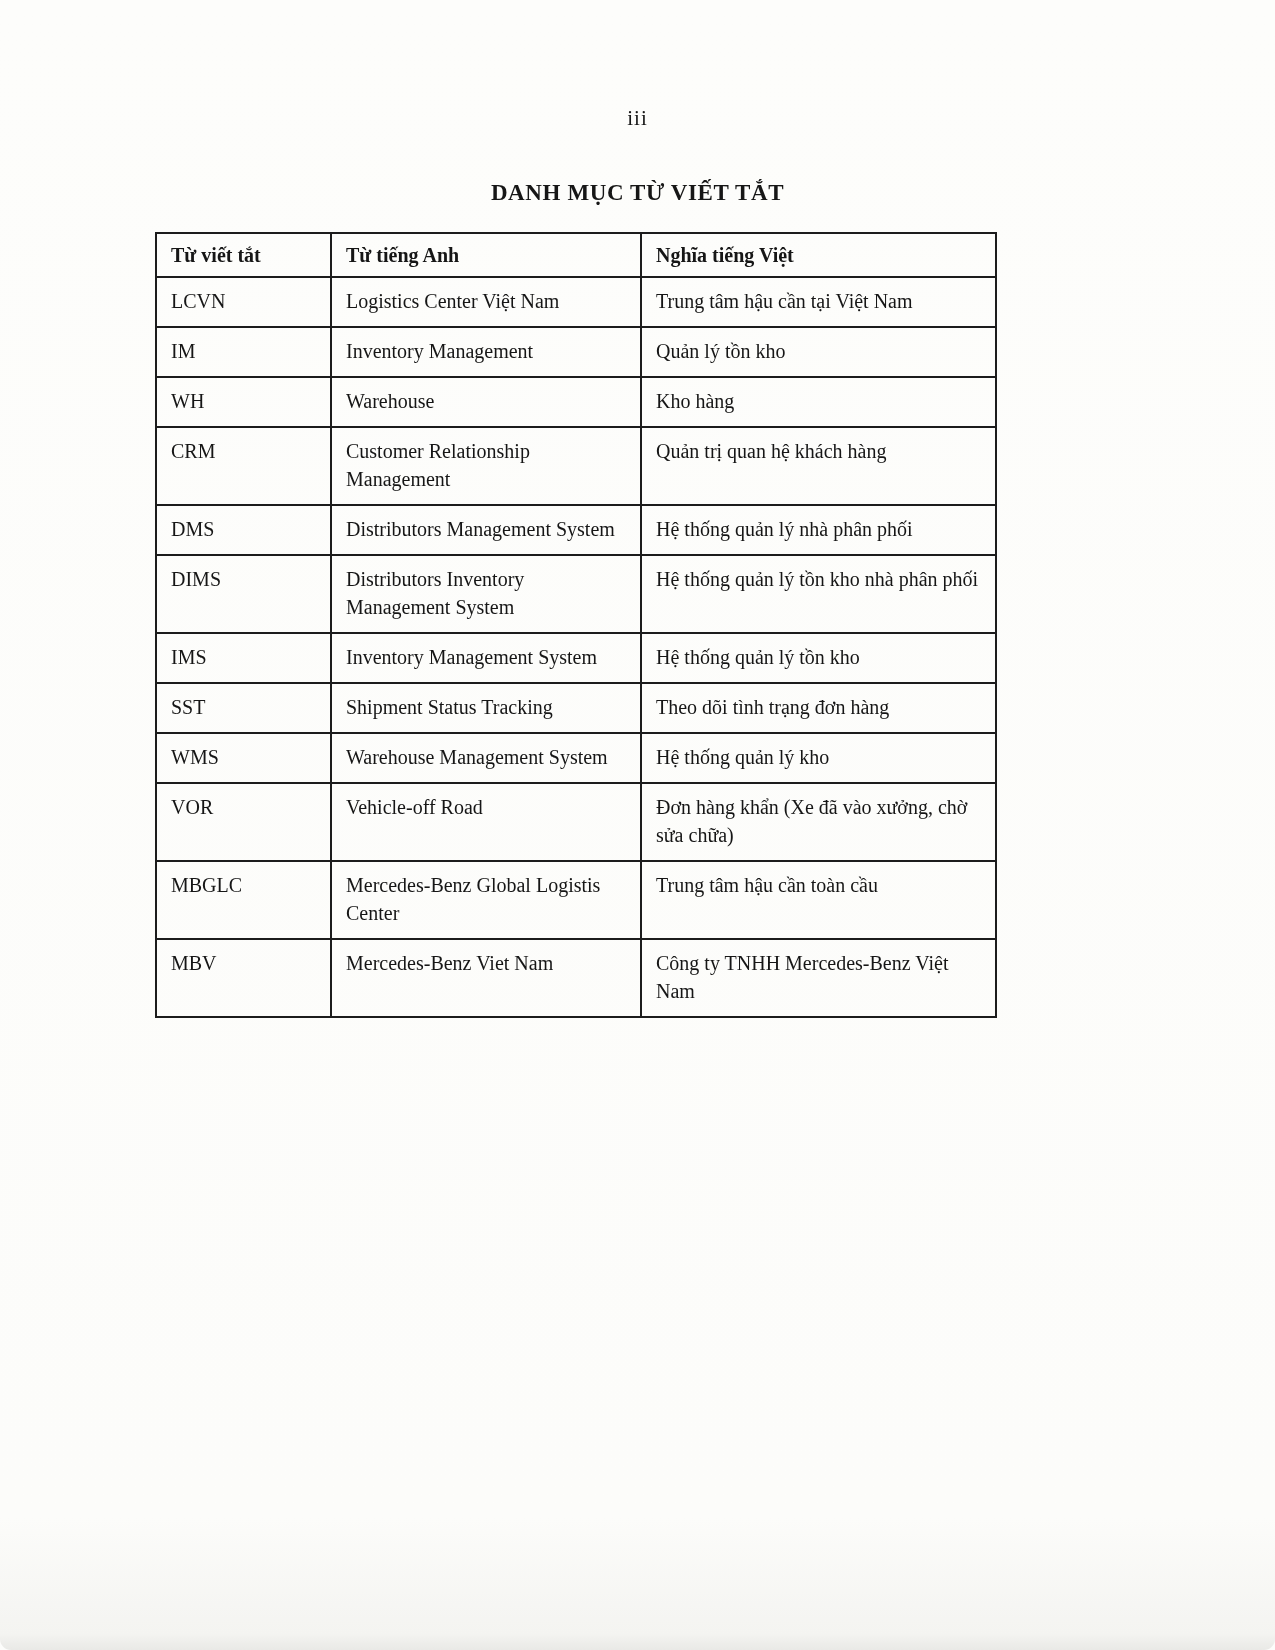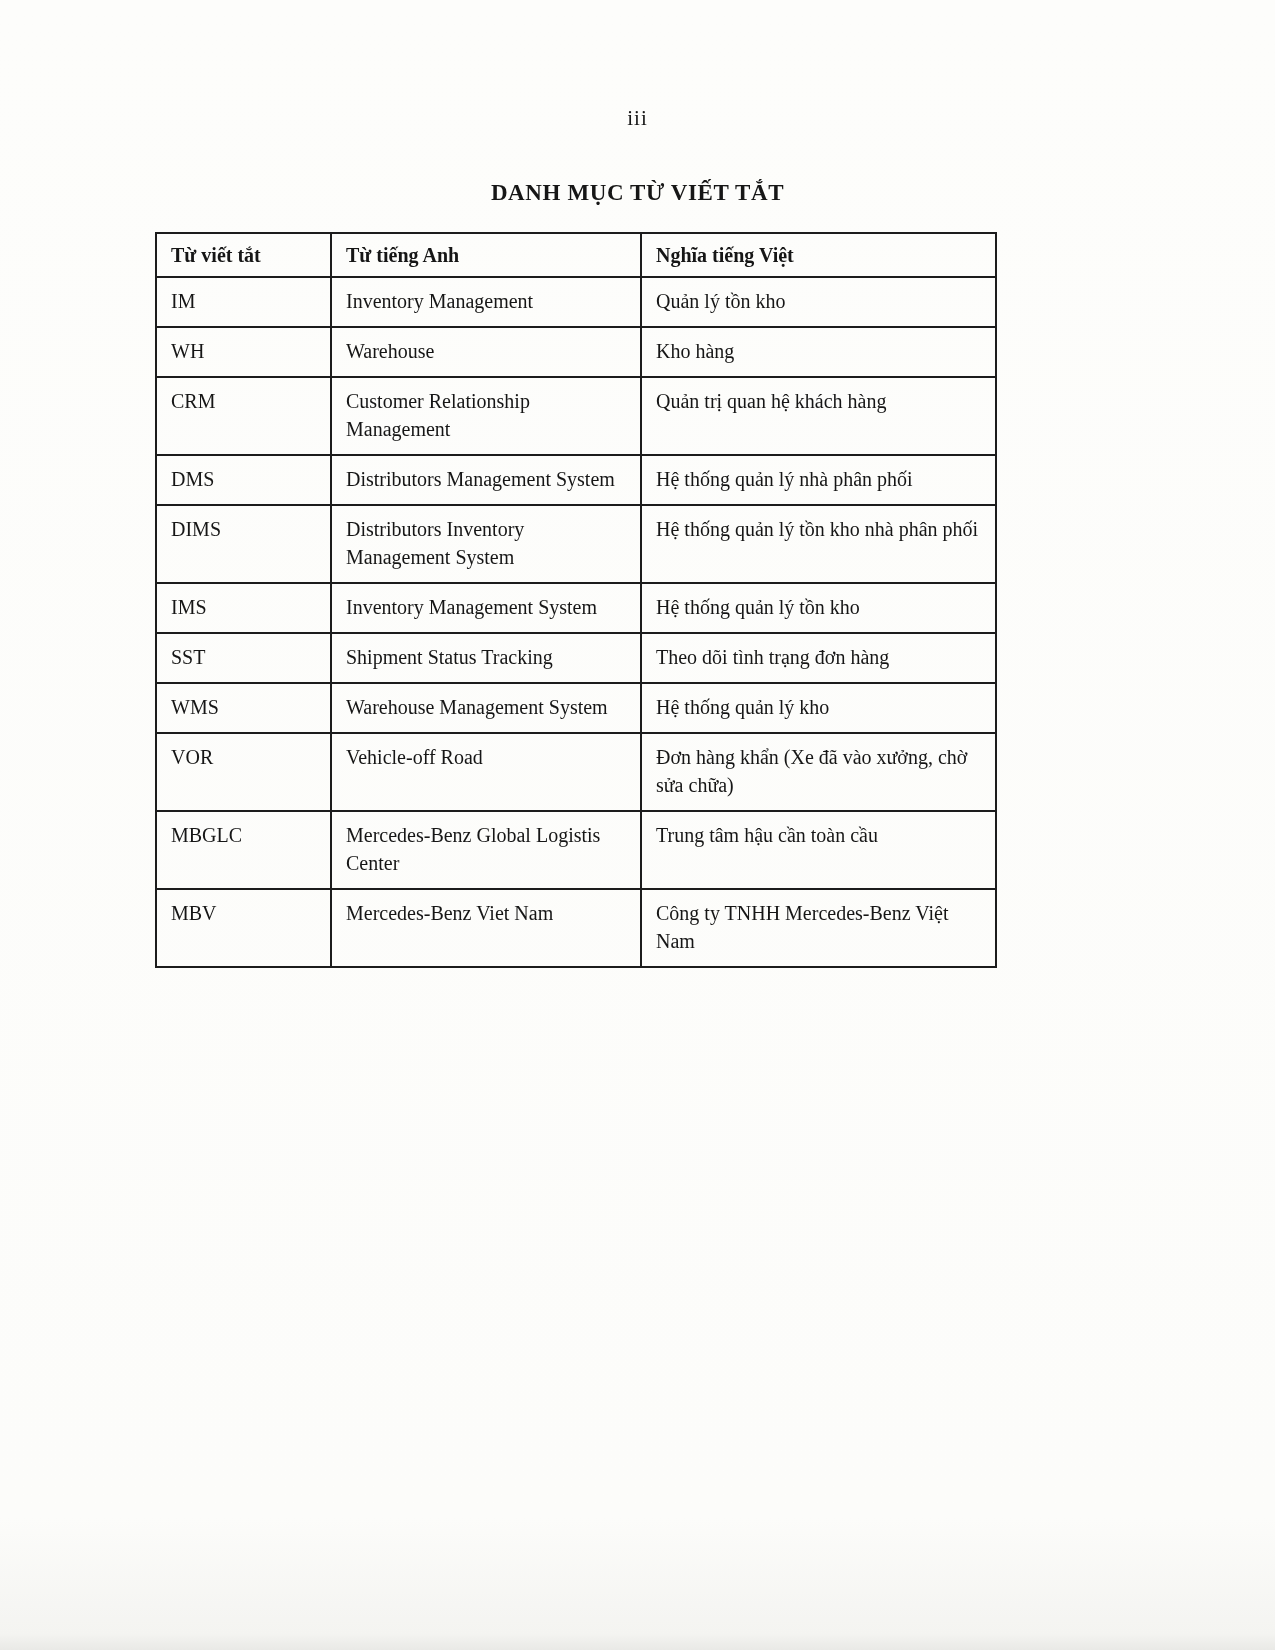--- a/index.html
+++ b/index.html
@@ -12,20 +12,21 @@
     background: #fdfdfb;
     font-family: "Liberation Serif", serif;
     color: #161616;
     position: relative;
     overflow: hidden;
   }
   .scan-page {
     position: absolute;
     inset: 0;
     background: linear-gradient(180deg, #fdfdfb 0%, #fcfcfa 92%, #f4f4f1 99%, #e9e9e6 100%);
+    border-radius: 11px;
   }
   .page-number {
     position: absolute;
     top: 106px;
     left: 0;
     width: 100%;
     text-align: center;
     font-size: 21px;
     letter-spacing: 1px;
   }
@@ -84,20 +85,25 @@
     </colgroup>
     <thead>
       <tr>
           <th>Từ viết tắt</th>
           <th>Từ tiếng Anh</th>
           <th>Nghĩa tiếng Việt</th>
         </tr>
     </thead>
     <tbody>
         <tr>
+          <td>LCVN</td>
+          <td>Logistics Center Việt Nam</td>
+          <td>Trung tâm hậu cần tại Việt Nam</td>
+        </tr>
+        <tr>
           <td>IM</td>
           <td>Inventory Management</td>
           <td>Quản lý tồn kho</td>
         </tr>
         <tr>
           <td>WH</td>
           <td>Warehouse</td>
           <td>Kho hàng</td>
         </tr>
         <tr>

